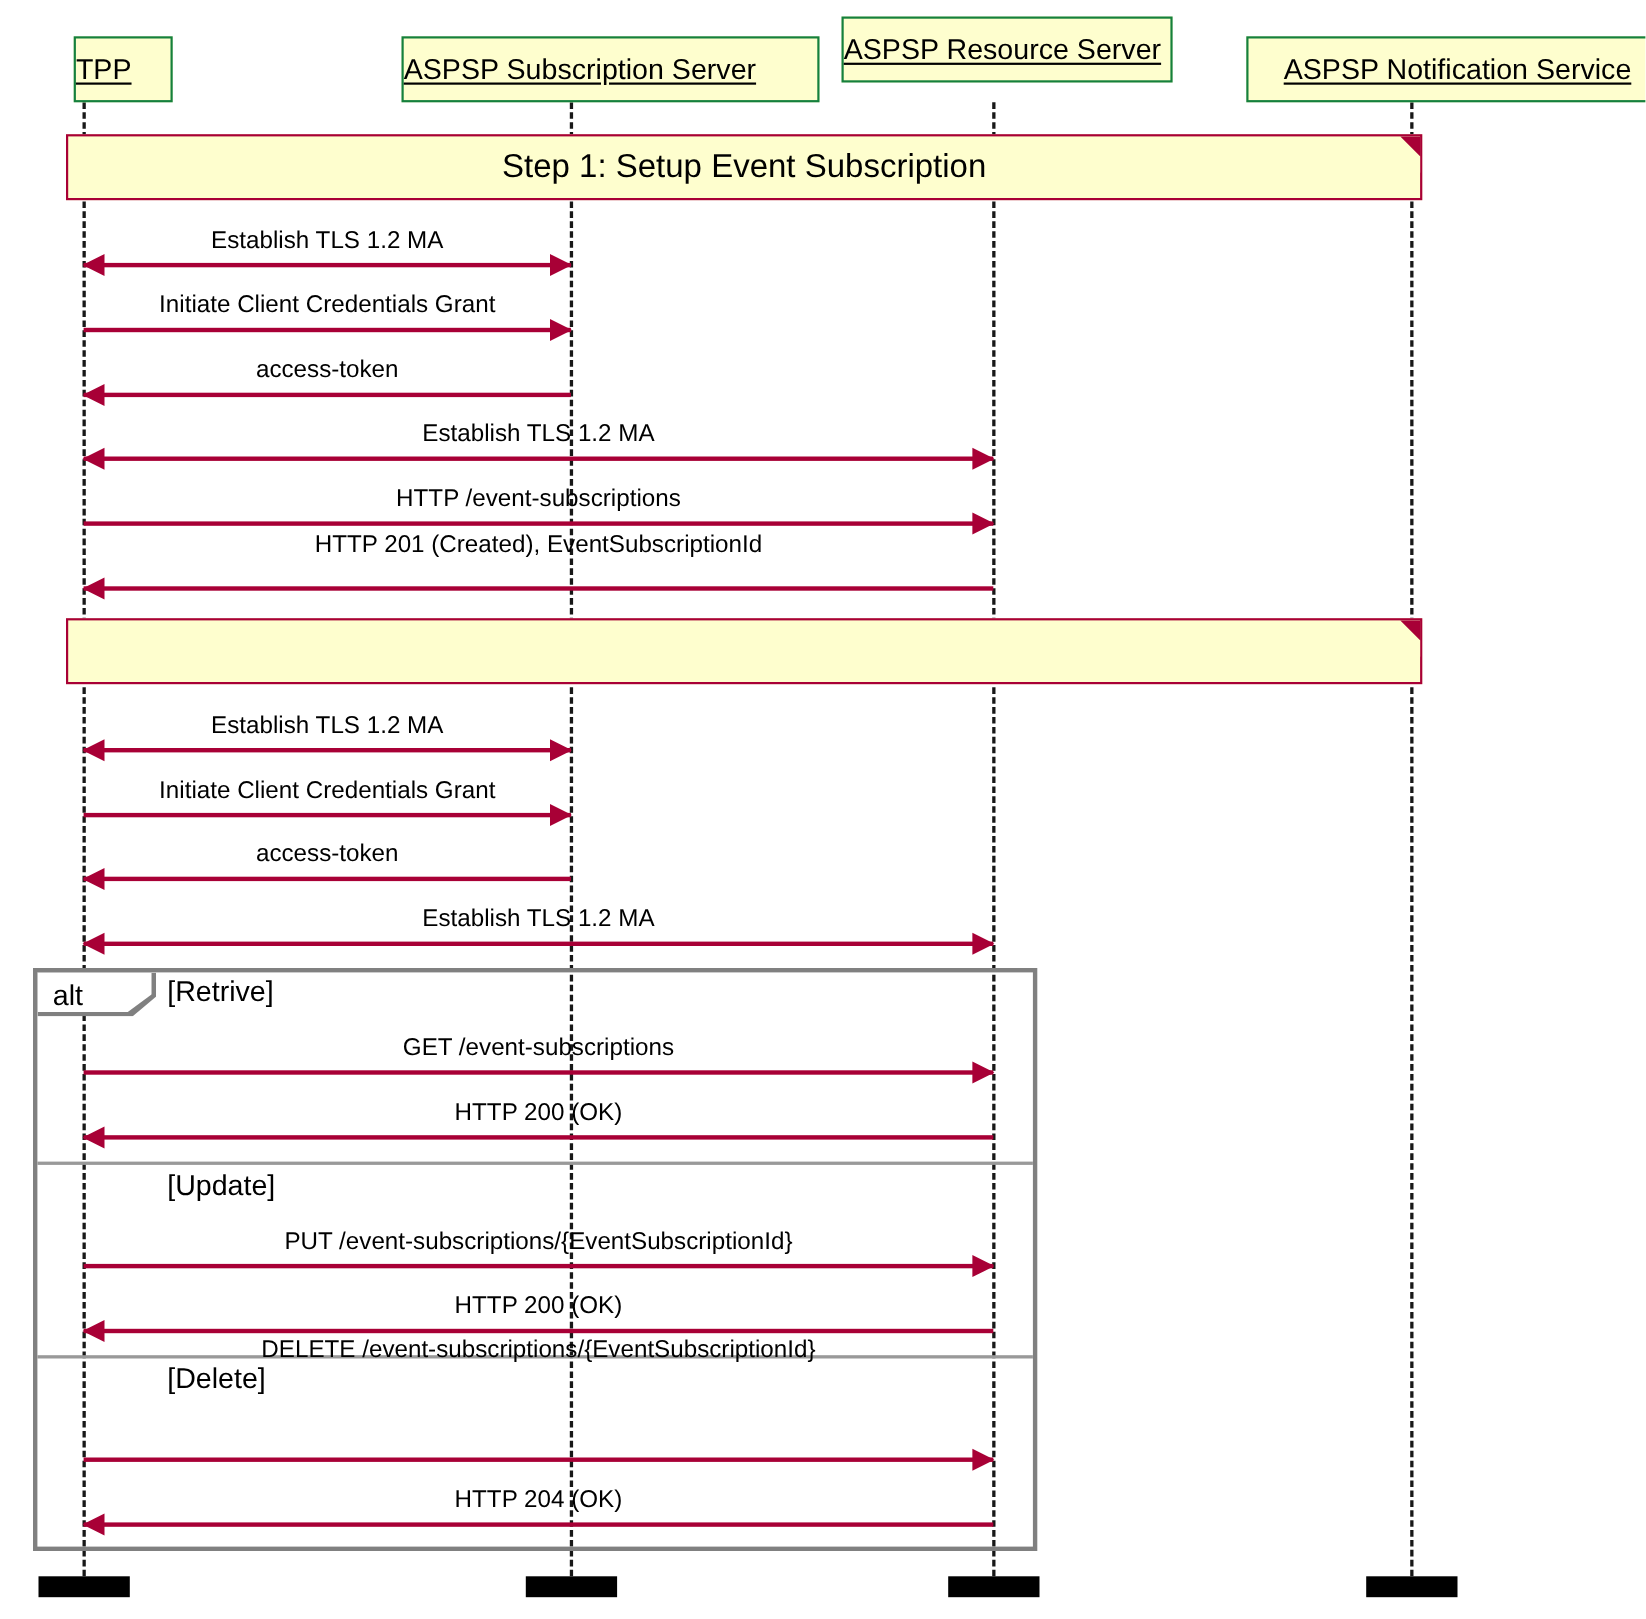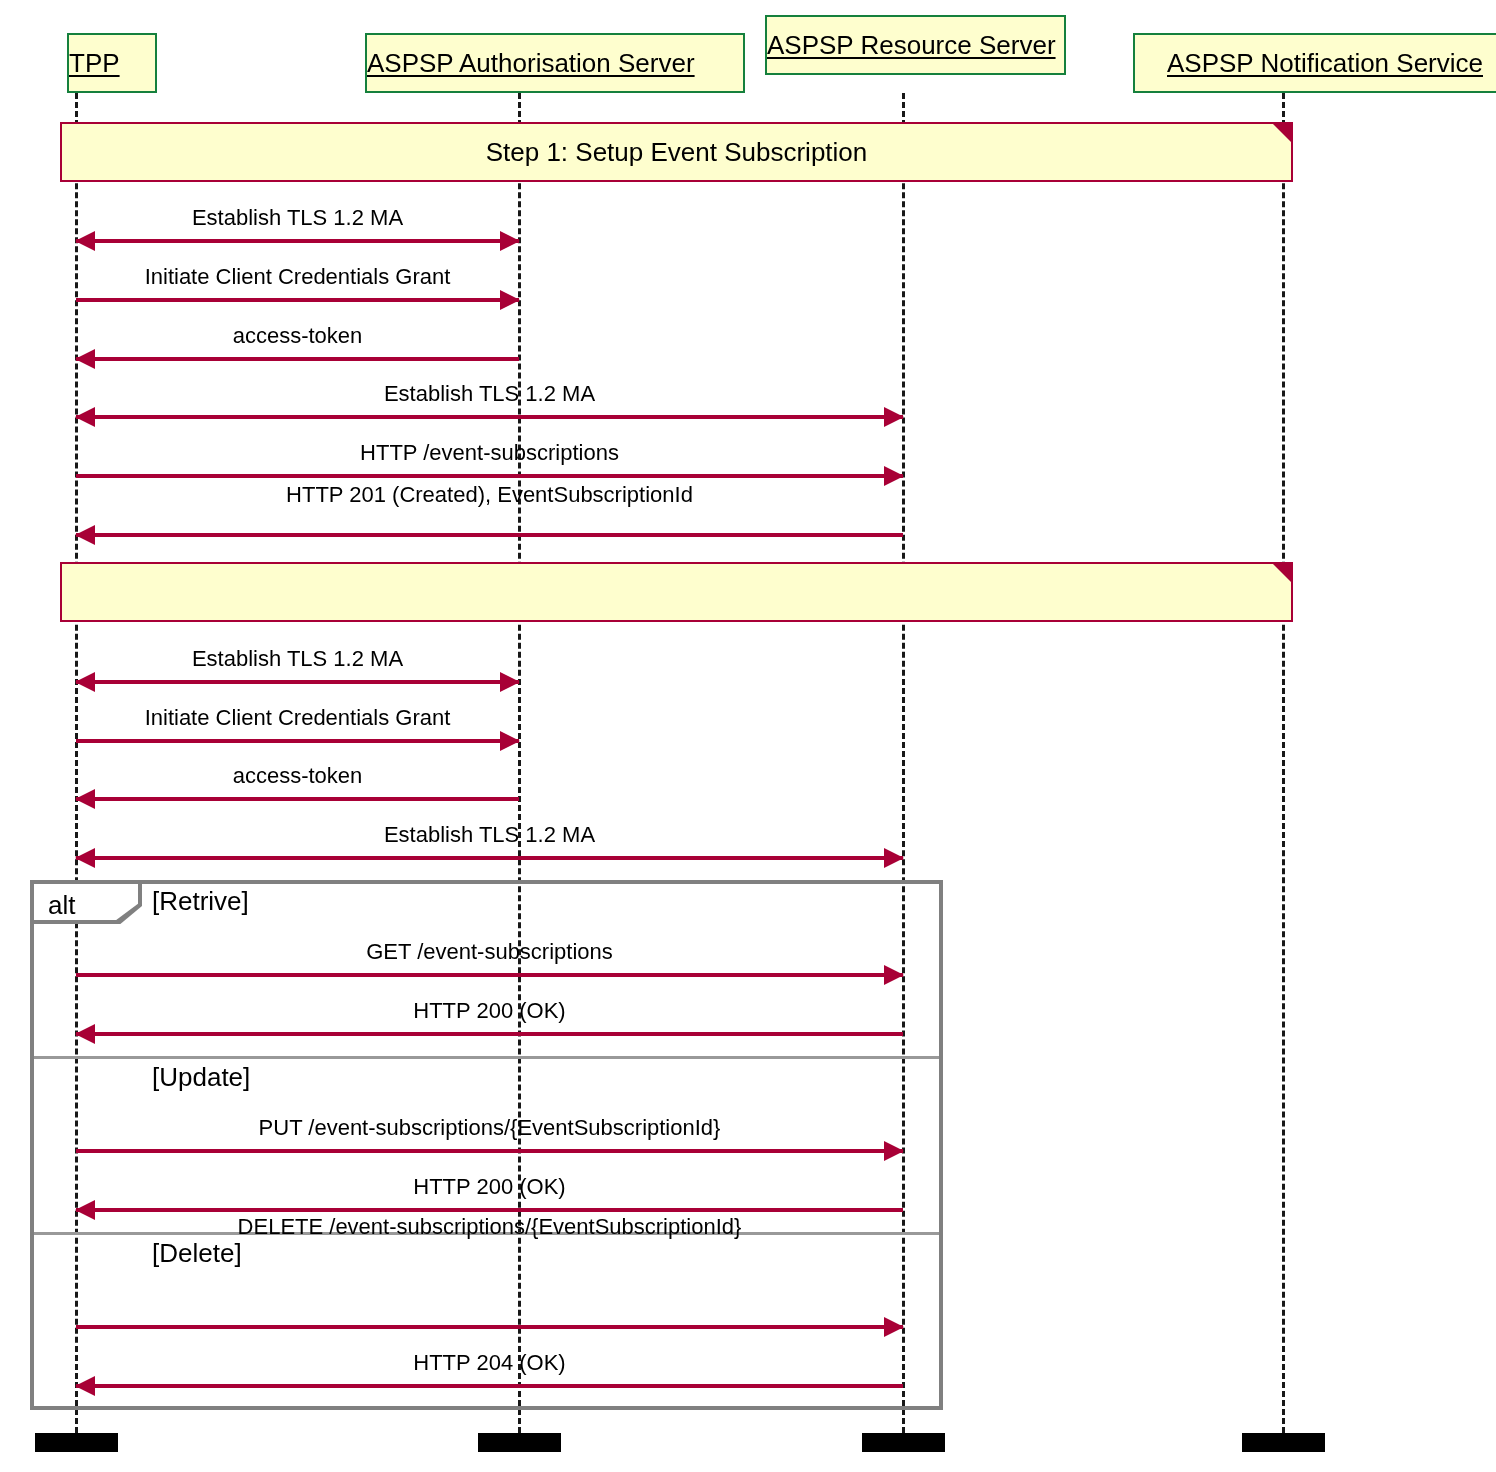--- a/index.html
+++ b/index.html
@@ -75,21 +75,21 @@
   .note-fold-inner {
     position: absolute;
     top: 0;
     right: 0;
     width: 0;
     height: 0;
     border-left: 15px solid transparent;
     border-top: 15px solid #FEFECE;
   }
   .note-text {
-    font-size: 26px;
+    font-size: 30px;
     color: #000000;
     white-space: nowrap;
     line-height: 1;
     position: relative;
     z-index: 2;
   }
 
   
   .msg {
     position: absolute;
@@ -161,21 +161,21 @@
       <div class="lifeline" style="left: 518px; top: 93px; height: 1340px;"></div>
       <div class="lifeline" style="left: 902px; top: 93px; height: 1340px;"></div>
       <div class="lifeline" style="left: 1282px; top: 93px; height: 1340px;"></div>
     </div>
 
   <div id="participants-layer">
       <div class="participant-box" style="left: 31px; top: 33px; width: 90px; height: 60px;">
         <span class="participant-label">TPP</span>
       </div>
       <div class="participant-box" style="left: 329px; top: 33px; width: 380px; height: 60px;">
-        <span class="participant-label">ASPSP Authorisation Server</span>
+        <span class="participant-label">ASPSP Subscription Server</span>
       </div>
       <div class="participant-box" style="left: 729px; top: 15px; width: 301px; height: 60px;">
         <span class="participant-label">ASPSP Resource Server</span>
       </div>
       <div class="participant-box" style="left: 1097px; top: 33px; width: 374px; height: 60px; padding-left: 32px;">
         <span class="participant-label">ASPSP Notification Service</span>
       </div>
     </div>
 
   <div id="fragments-layer">

